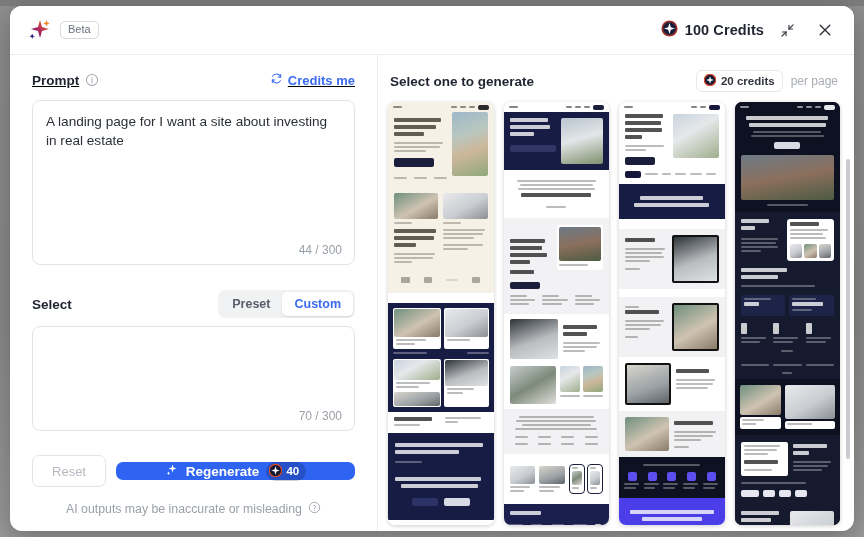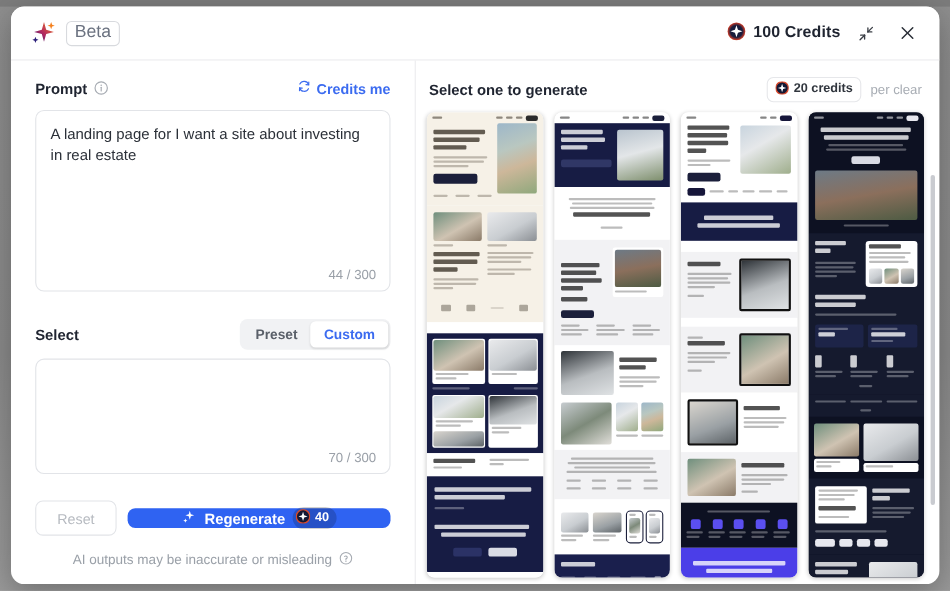--- a/index.html
+++ b/index.html
@@ -16,37 +16,37 @@
   .window{
     position:absolute;left:10px;top:6px;width:844px;height:525px;
     background:#ffffff;border-radius:12px;overflow:hidden;
     box-shadow:0 8px 28px rgba(0,0,0,.28);
   }
 
   
   .titlebar{height:49px;display:flex;align-items:center;padding:0 14px 0 14px;
     border-bottom:1px solid #ececee;background:#fff;box-sizing:border-box;}
   .logo{width:30px;height:30px;display:flex;align-items:center;justify-content:center;}
-  .beta{margin-left:6px;font-size:16px;color:#6b7280;border:1px solid #d8dade;
+  .beta{margin-left:6px;font-size:11px;color:#6b7280;border:1px solid #d8dade;
     border-radius:5px;padding:2px 7px 3px;line-height:1;background:#fff;}
   .spacer{flex:1}
   .credits{display:flex;align-items:center;gap:7px;font-size:14.5px;font-weight:700;color:#1f2430;}
   .credits .num{letter-spacing:.1px}
   .ibtn{width:30px;height:30px;display:flex;align-items:center;justify-content:center;
     margin-left:8px;border-radius:6px;color:#3b3f46;}
   .ibtn:first-of-type{margin-left:14px}
 
   
   .body{display:flex;height:476px;}
   .left{width:368px;box-sizing:border-box;padding:14px 22px 0 22px;border-right:1px solid #ececee;
     display:flex;flex-direction:column;}
   .right{flex:1;box-sizing:border-box;padding:14px 0 0 0;position:relative;overflow:hidden;}
 
   
-  .rowhead{display:flex;align-items:center;height:22px;margin-bottom:9px;}
+  .rowhead{display:flex;align-items:center;height:22px;margin-bottom:9px;text-decoration:underline;}
   .lbl{font-size:13.5px;font-weight:700;color:#1f2430;}
   .info-i{width:14px;height:14px;margin-left:6px;}
   .surprise{margin-left:auto;display:flex;align-items:center;gap:5px;
     color:#3b6bf0;font-size:13px;font-weight:600;}
   .ta{
     position:relative;border:1px solid #e2e4e8;border-radius:8px;background:#fff;
     box-sizing:border-box;padding:11px 13px 0 13px;
   }
   .ta.prompt{height:165px;}
   .ta.style{height:105px;}
@@ -260,21 +260,21 @@
           <span class="chip">
             <span>
               <svg width="12" height="12" viewBox="0 0 20 20">
                 <circle cx="10" cy="10" r="9.5" fill="#141834"></circle>
                 <circle cx="10" cy="10" r="9.5" fill="none" stroke="#d84a2c" stroke-width="2"></circle>
                 <path d="M10 3.6 L11.6 8.4 L16.4 10 L11.6 11.6 L10 16.4 L8.4 11.6 L3.6 10 L8.4 8.4 Z" fill="#ffffff"></path>
               </svg>
             </span>
             <span>20 credits</span>
           </span>
-          <span class="perpage">per clear</span>
+          <span class="perpage">per page</span>
         </div>
       </div>
 
       <div class="cards">
 
         <div class="card">
           <div class="inner">
 
             <div class="sec cream" style="padding:0 0 6px 0;color:#3a3226;">
               <div class="nav">

